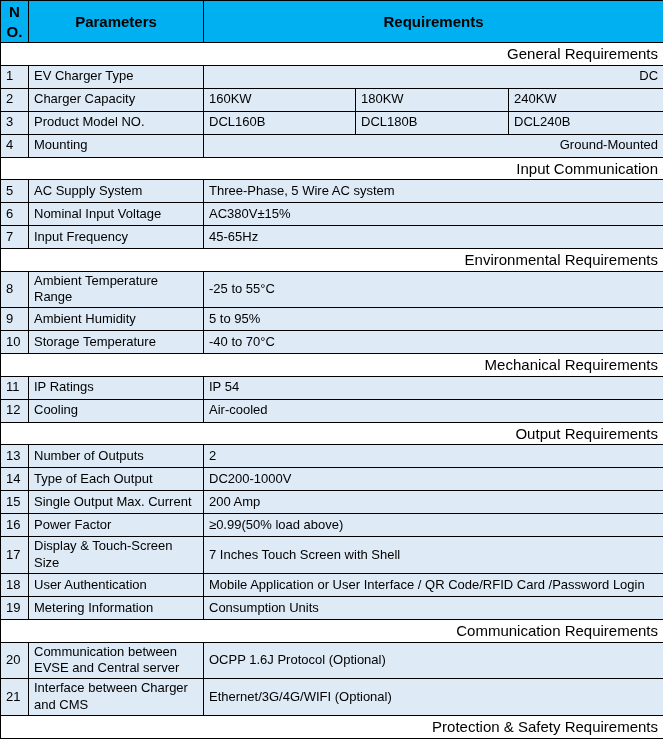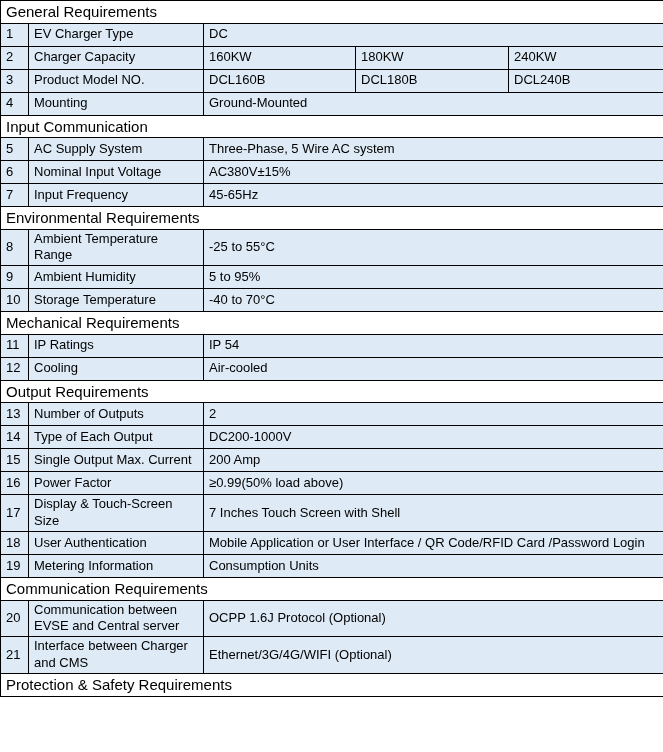--- a/index.html
+++ b/index.html
@@ -23,40 +23,45 @@
   }
   tr.head td {
     background: #00B0F0;
     font-weight: bold;
     text-align: center;
     font-size: 15px;
     height: 19px;
   }
   tr.section td {
     background: #ffffff;
-    text-align: left;
+    text-align: right;
     font-size: 15px;
     height: 19px;
   }
-  td.center { text-align: left; }
+  td.center { text-align: right; }
 </style>
 </head>
 <body>
 
 <div class="page">
 <table class="spec">
   <colgroup>
     <col style="width:28px">
         <col style="width:175px">
         <col style="width:152px">
         <col style="width:153px">
         <col style="width:155px">
   </colgroup>
   <tbody>
 
+  <tr class="head">
+    <td>NO.</td>
+    <td>Parameters</td>
+    <td colspan="3">Requirements</td>
+  </tr>
 
   <tr class="section">
     <td colspan="5">General Requirements</td>
   </tr>
 
   <tr>
     <td>1</td>
     <td>EV Charger Type</td>
     <td colspan="3" class="center">DC</td>
   </tr>

